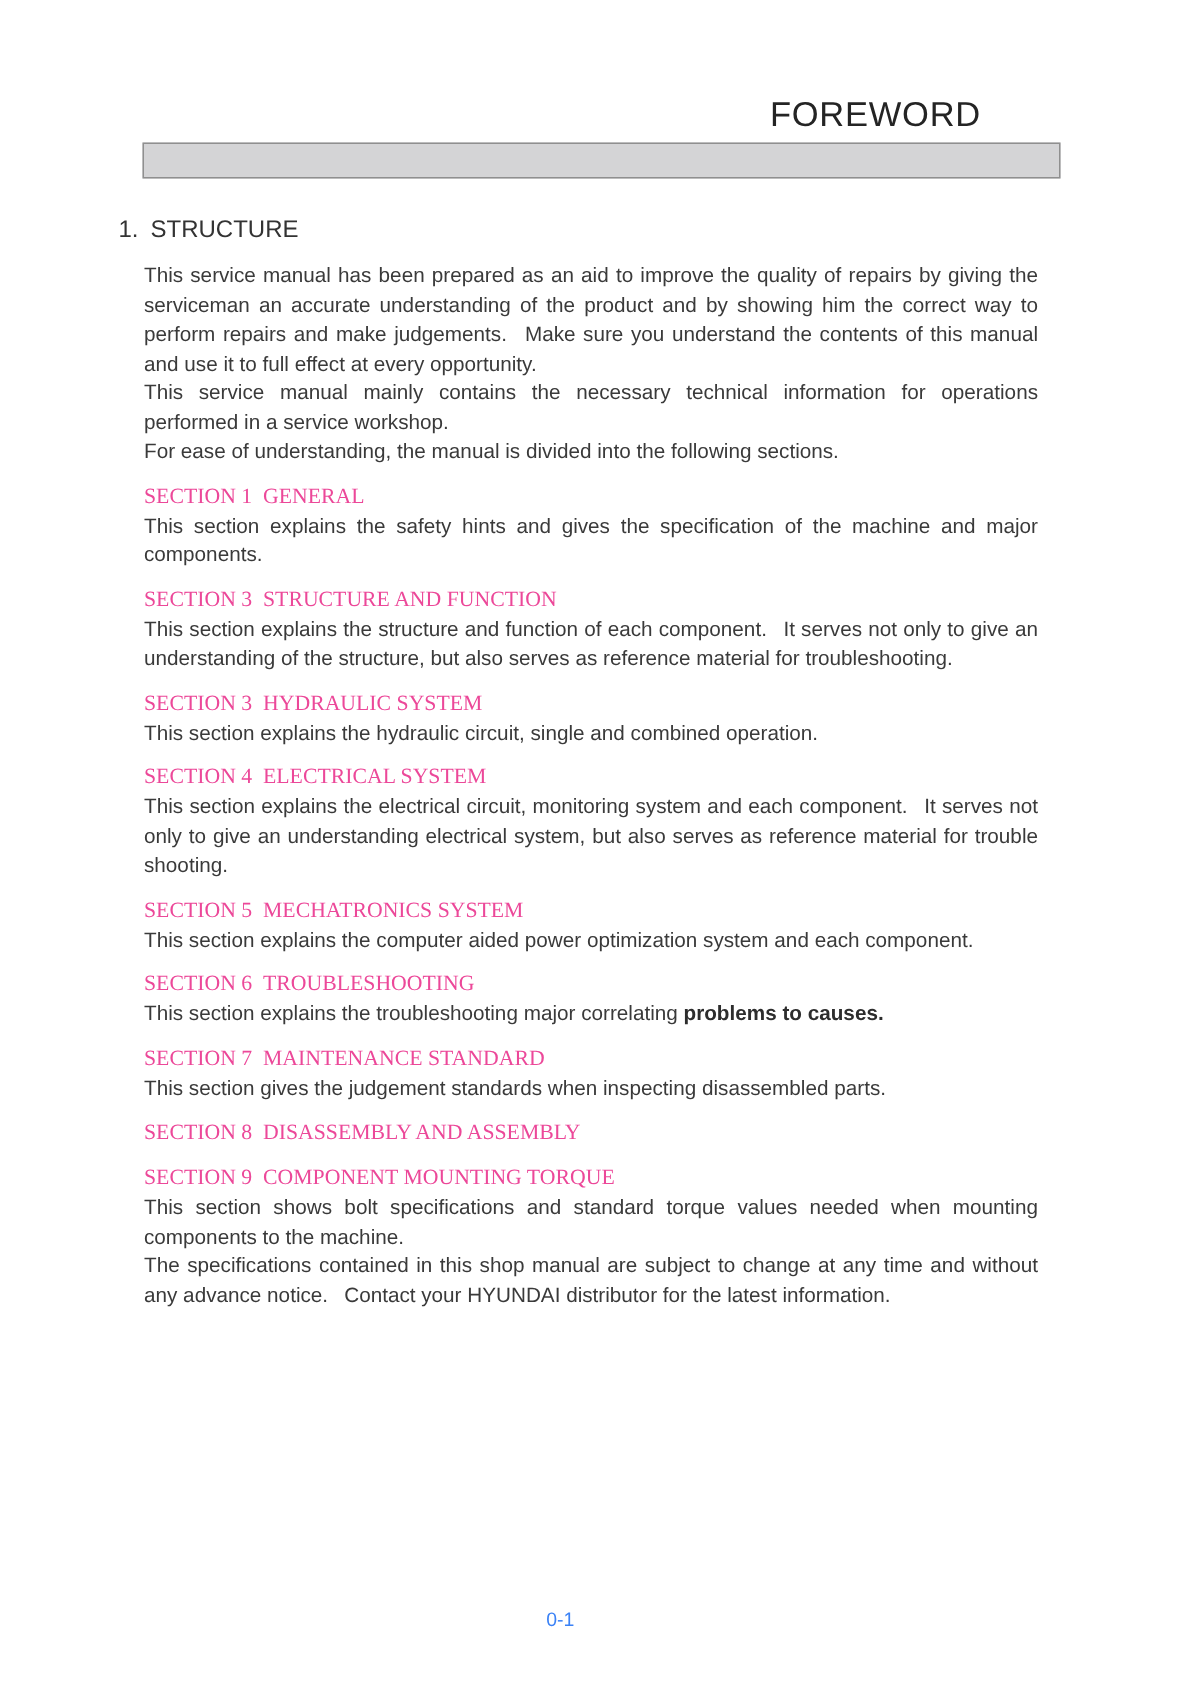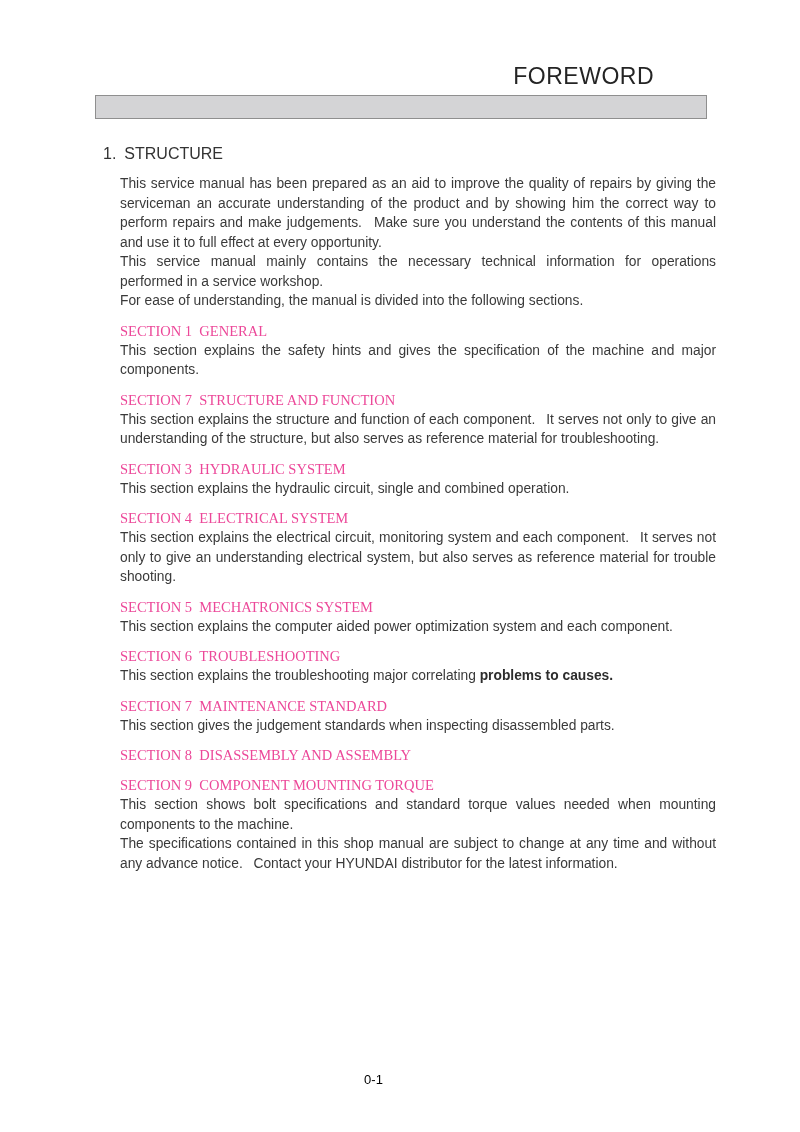--- a/index.html
+++ b/index.html
@@ -31,21 +31,21 @@
     left: 95px;
     top: 95px;
     width: 612px;
     height: 24px;
     background: #d4d4d6;
     border: 1px solid #8f8f8f;
     box-sizing: border-box;
   }
   .content {
     position: absolute;
-    left: 103px;
+    left: 79px;
     top: 145px;
     width: 612px;
   }
   .structure-heading {
     font-size: 16px;
     font-weight: 400;
     color: #333333;
     line-height: 18px;
     margin: 0 0 11px 0;
   }
@@ -85,21 +85,21 @@
   .closing {
     margin-top: 9px;
   }
   .page-number {
     position: absolute;
     top: 1072px;
     left: 0;
     width: 100%;
     text-align: center;
     font-size: 13px;
-    color: #000000;
+    color: #3b82f6;
   }
 </style>
 </head>
 <body>
 
 <div class="page">
 
   <div class="header-title">FOREWORD</div>
 
   <div class="title-bar"></div>
@@ -115,21 +115,21 @@
         <p>This service manual mainly contains the necessary technical information for operations performed in a service workshop.</p>
         <p>For ease of understanding, the manual is divided into the following sections.</p>
       </div>
 
       <div class="section">
         <h2 class="section-title">SECTION 1 GENERAL</h2>
         <p>This section explains the safety hints and gives the specification of the machine and major components.</p>
       </div>
 
       <div class="section">
-        <h2 class="section-title">SECTION 7 STRUCTURE AND FUNCTION</h2>
+        <h2 class="section-title">SECTION 3 STRUCTURE AND FUNCTION</h2>
         <p>This section explains the structure and function of each component.  It serves not only to give an understanding of the structure, but also serves as reference material for troubleshooting.</p>
       </div>
 
       <div class="section">
         <h2 class="section-title">SECTION 3 HYDRAULIC SYSTEM</h2>
         <p>This section explains the hydraulic circuit, single and combined operation.</p>
       </div>
 
       <div class="section">
         <h2 class="section-title">SECTION 4 ELECTRICAL SYSTEM</h2>

